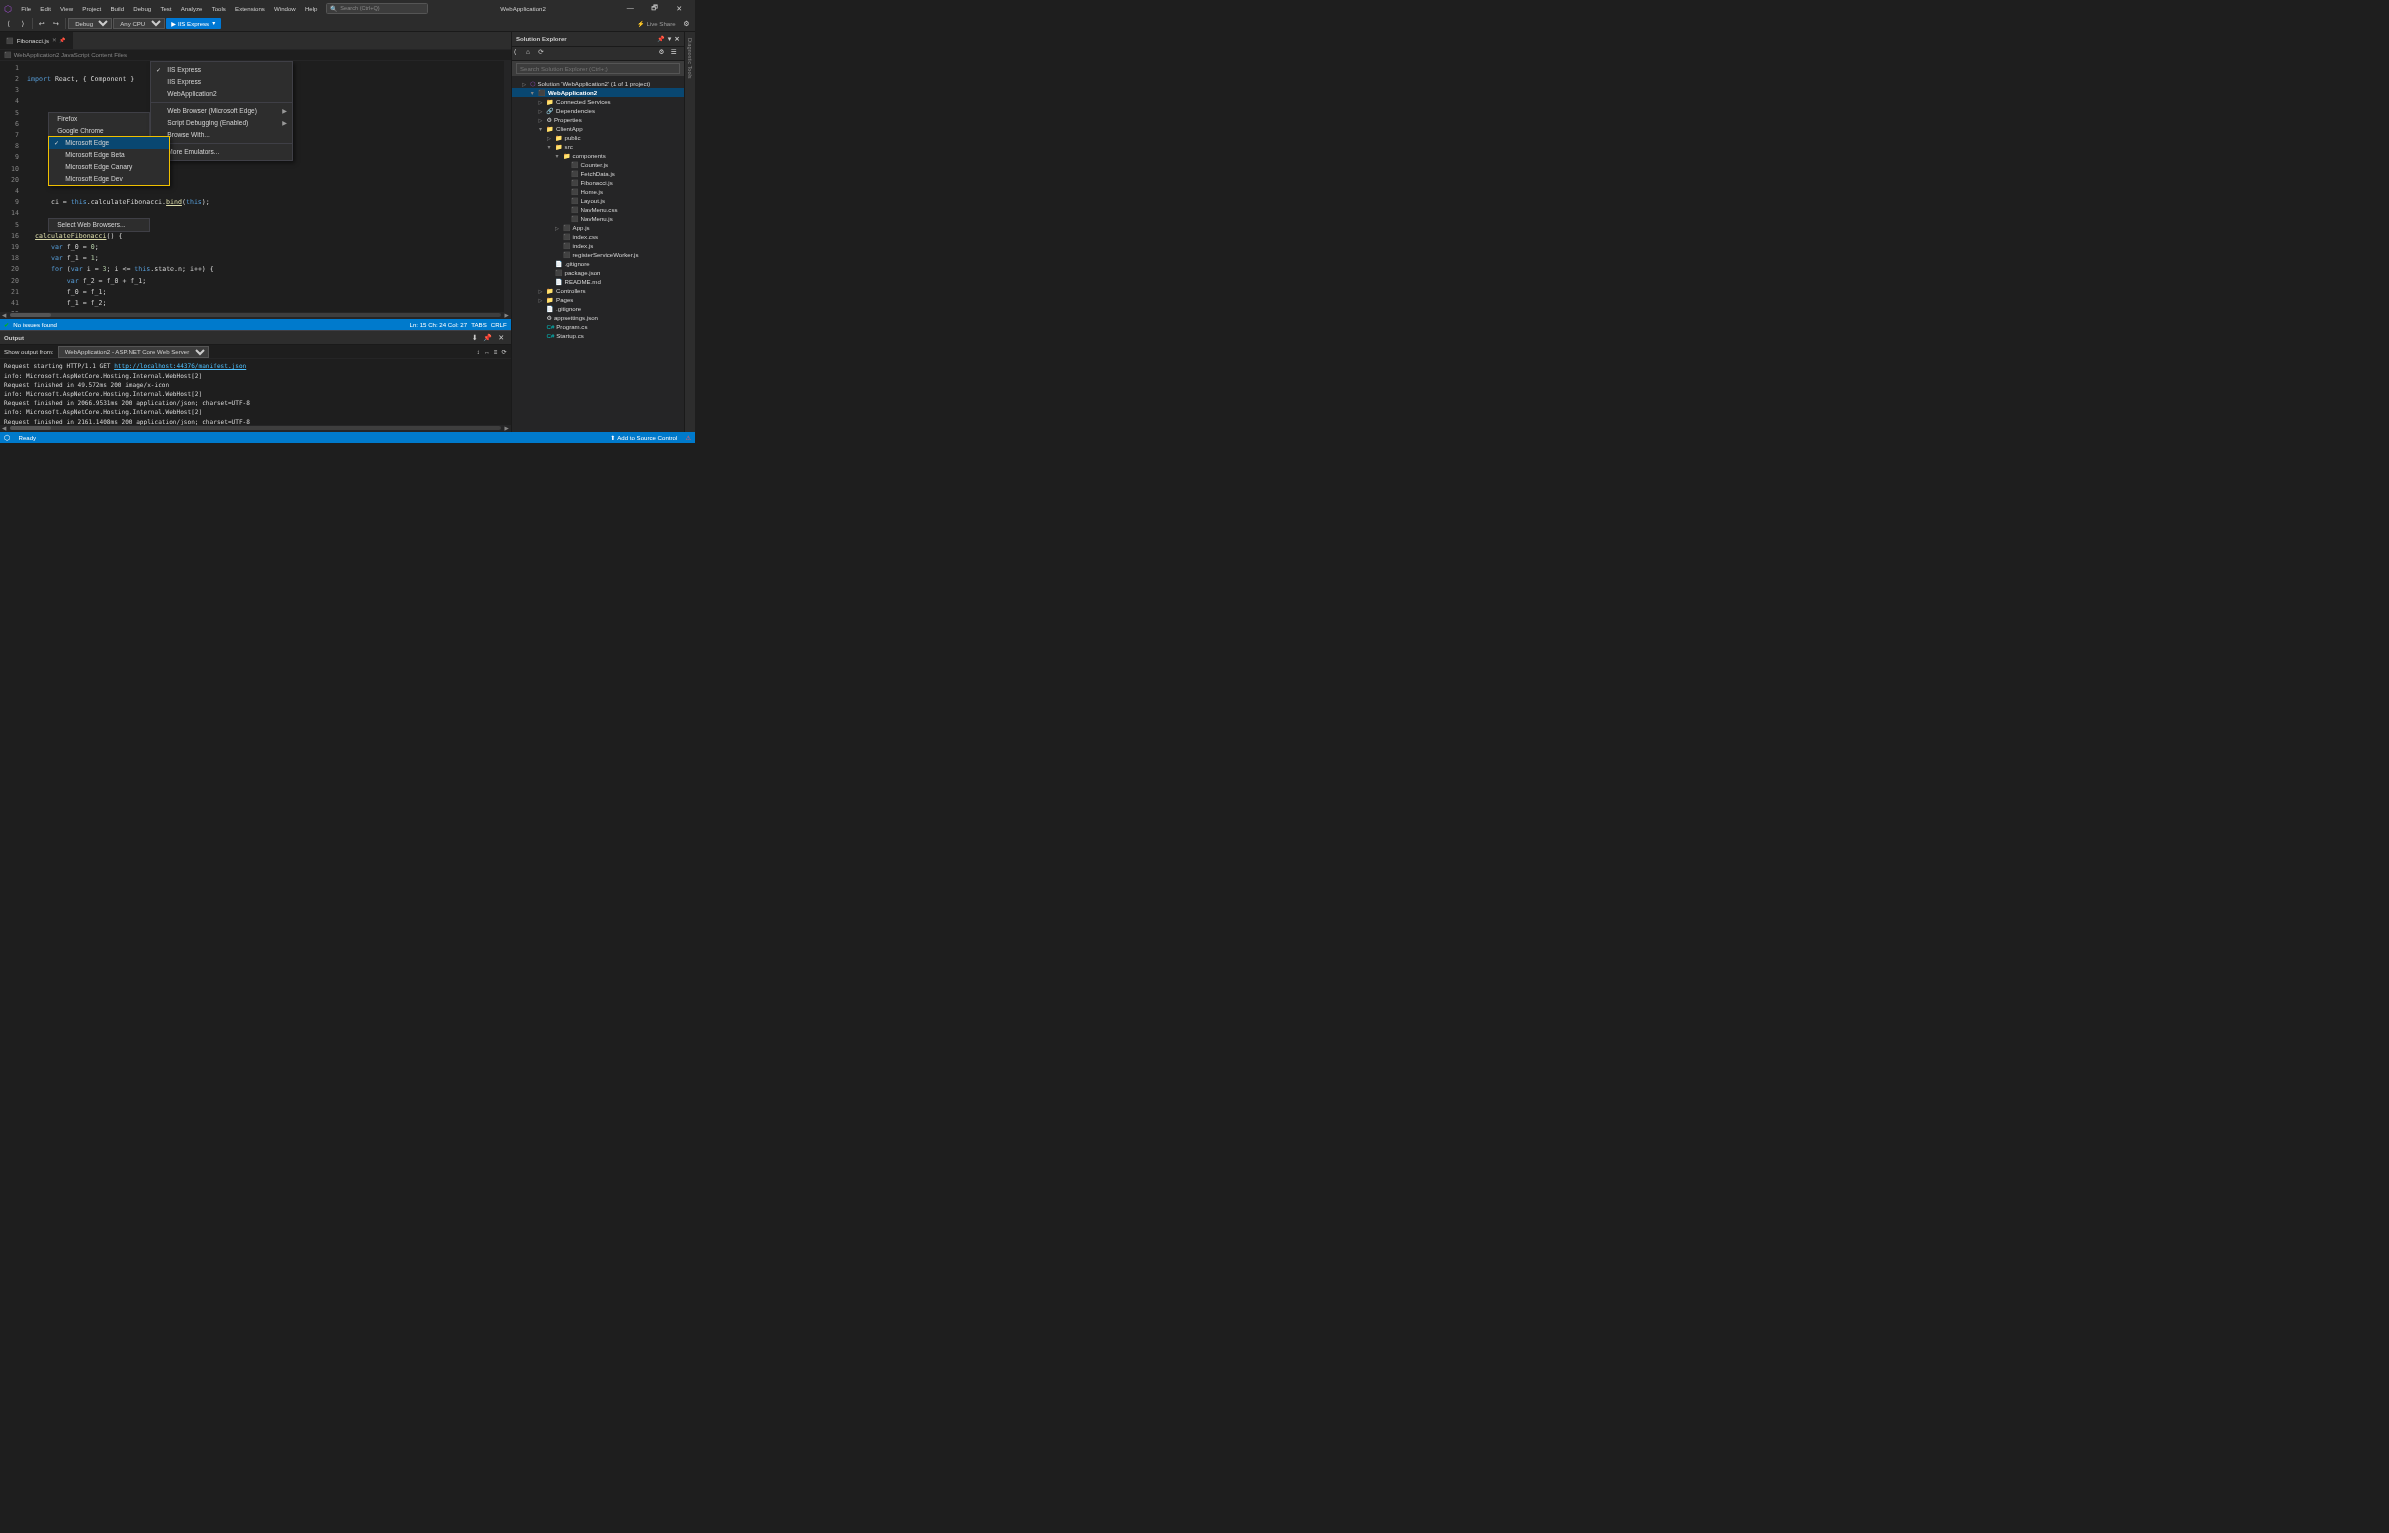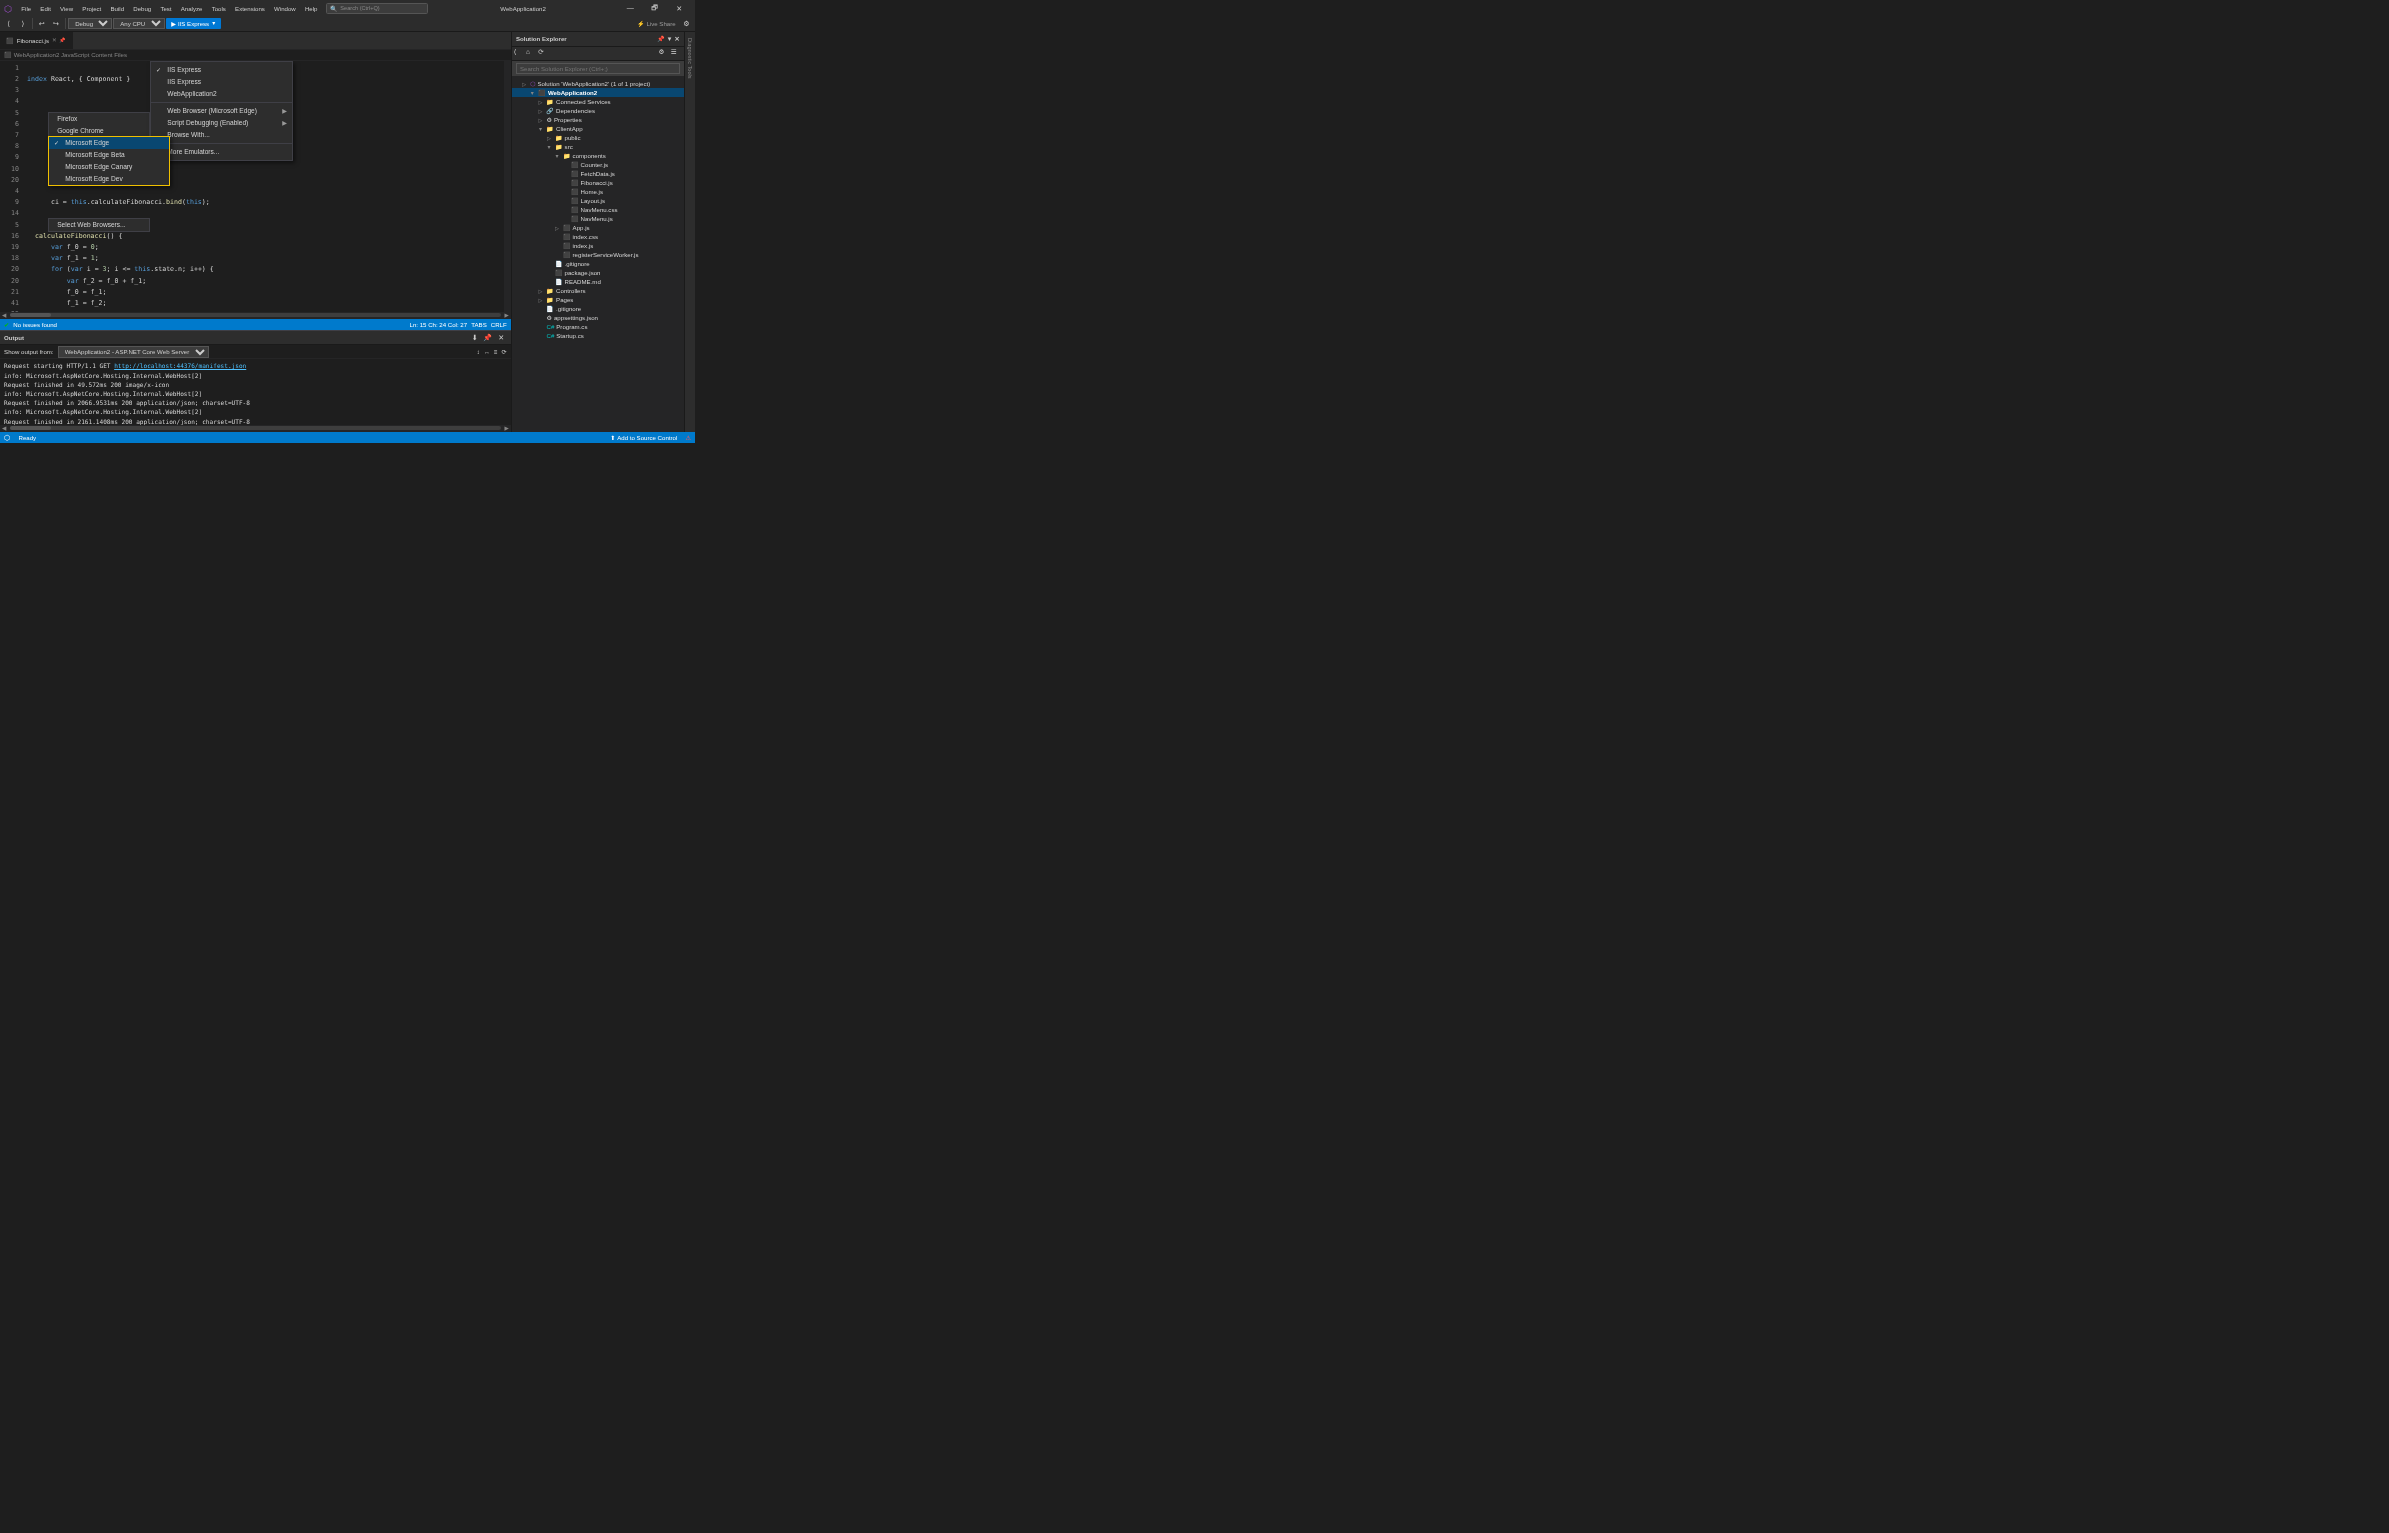--- a/index.html
+++ b/index.html
@@ -114,21 +114,21 @@
       flex: 1;
       font-family: 'Consolas', monospace;
       font-size: 6.6px;
       line-height: 11.2px;
       padding: 2px 4.1px;
       overflow: hidden;
       white-space: pre;
       color: #d4d4d4;
     }
     .kw { color: #569cd6; }
-    .fn { color: #dcdcaa; }
+    .fn { color: #dcdcaa; text-decoration: underline; }
     .num { color: #b5cea8; }
     #scrollbar-right { width: 7.1px; background: #252526; }
 
     
     #dropdown-overlay {
       position: absolute;
       top: 0; left: 0; right: 0; bottom: 0;
       z-index: 100;
       pointer-events: none;
     }
@@ -465,21 +465,21 @@
             <div>19</div>
             <div>18</div>
             <div>20</div>
             <div>20</div>
           <div>21</div>
             <div>41</div>
             <div>23</div>
 
         </div>
         <div id="code-content">
-<span><span class="kw">index</span> React, { Component }</span>
+<span><span class="kw">import</span> React, { Component }</span>
 <span></span>
 <span></span>
 <span></span>
 <span></span>
 <span></span>
 <span></span>
 <span></span>
 <span></span>
 <span></span>
 <span></span>

